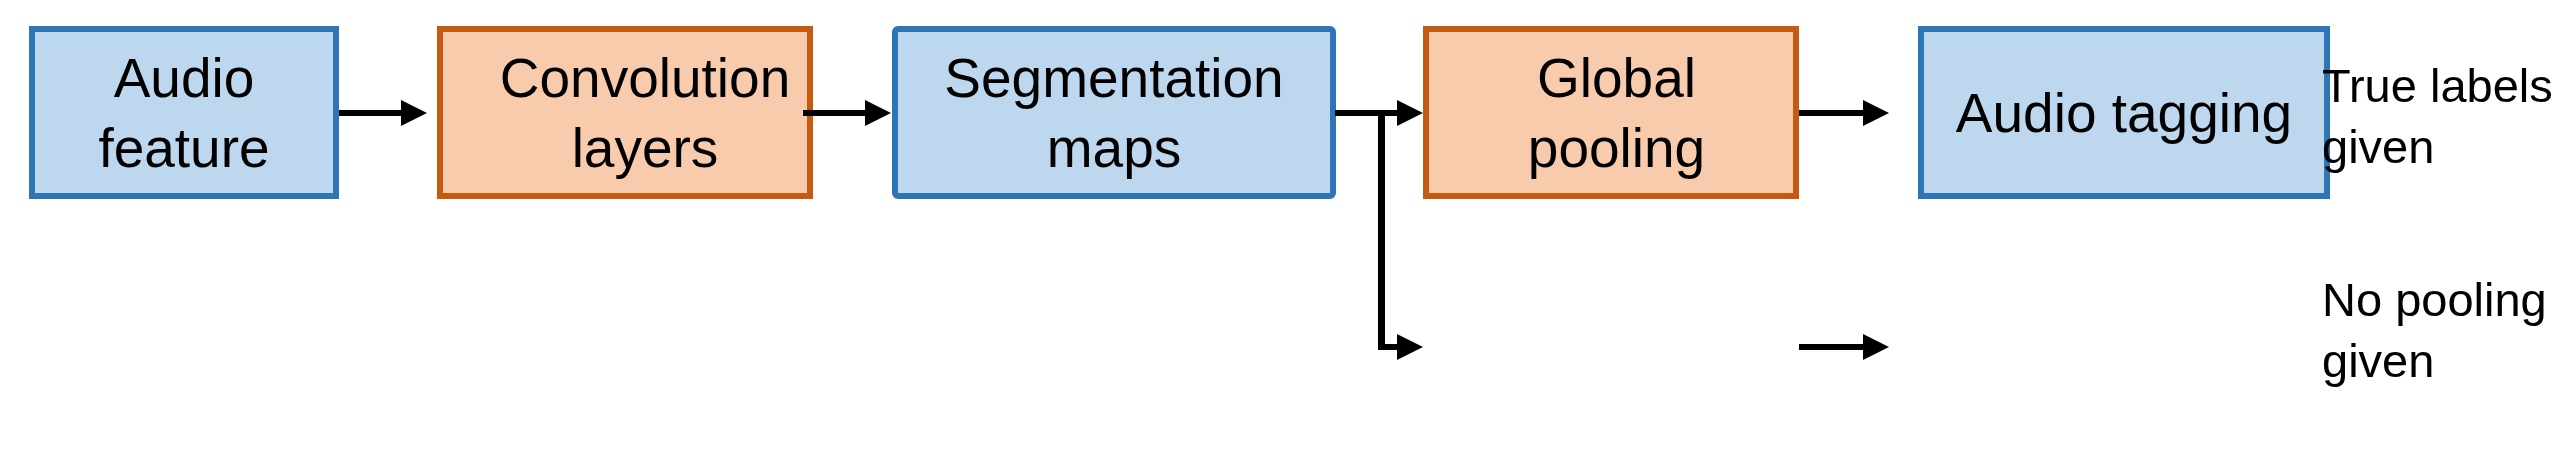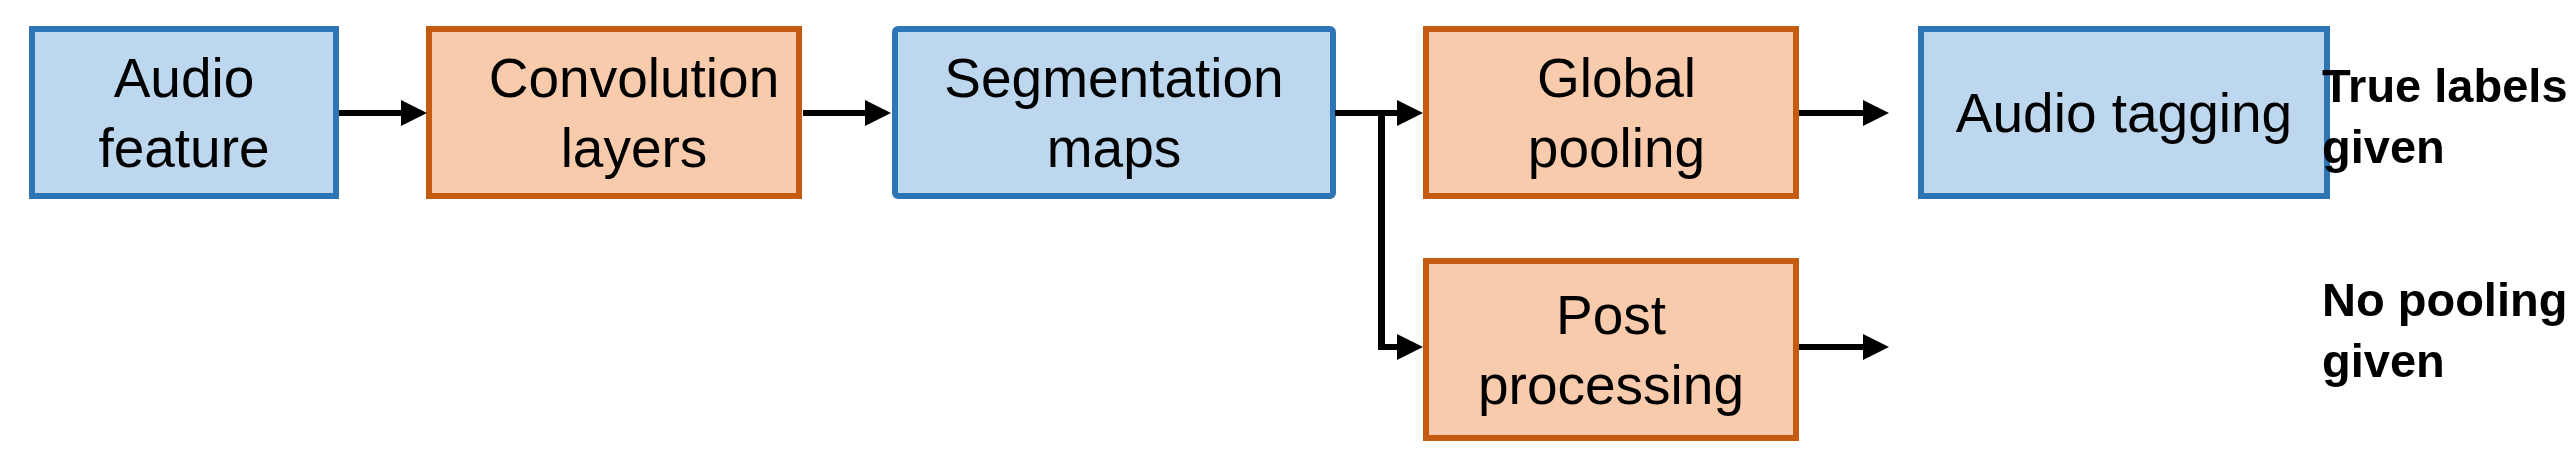--- a/index.html
+++ b/index.html
@@ -31,21 +31,20 @@
     white-space: pre-line;
     color: #000000;
   }
   .annotation {
     position: absolute;
     font-size: 47px;
     line-height: 61px;
     white-space: pre-line;
     text-align: left;
     color: #000000;
-    font-weight: bold;
   }
   .shaft-h {
     position: absolute;
     height: 6.2px;
     background: #000000;
   }
   .shaft-v {
     position: absolute;
     width: 7px;
     background: #000000;
@@ -62,43 +61,39 @@
 </head>
 <body>
 
 <div class="canvas">
 
   <div class="node" style="left: 29px; top: 26px; width: 310px; height: 173px; background-color: rgb(189, 215, 238); border-color: rgb(46, 117, 182);">
     <span class="label">Audio
 feature</span>
   </div>
 
-  <div class="node" style="left: 426px; top: 26px; width: 376px; height: 173px; background-color: rgb(248, 203, 173); border-color: rgb(197, 90, 17); padding-left: 40px;">
+  <div class="node" style="left: 437px; top: 26px; width: 376px; height: 173px; background-color: rgb(248, 203, 173); border-color: rgb(197, 90, 17); padding-left: 40px;">
     <span class="label">Convolution
 layers</span>
   </div>
 
   <div class="node" style="left: 892px; top: 26px; width: 444px; height: 173px; background-color: rgb(189, 215, 238); border-color: rgb(46, 117, 182); border-radius: 6px;">
     <span class="label">Segmentation
 maps</span>
   </div>
 
   <div class="node" style="left: 1423px; top: 26px; width: 376px; height: 173px; background-color: rgb(248, 203, 173); border-color: rgb(197, 90, 17); padding-left: 11px;">
     <span class="label">Global
 pooling</span>
   </div>
 
   <div class="node" style="left: 1890px; top: 26px; width: 412px; height: 173px; background-color: rgb(189, 215, 238); border-color: rgb(46, 117, 182); margin-left: 28px;">
     <span class="label">Audio tagging</span>
   </div>
 
-  <div class="node" style="left: 1423px; top: 258px; width: 376px; height: 183px; background-color: rgb(248, 203, 173); border-color: rgb(197, 90, 17);">
-    <span class="label">Post
-processing</span>
-  </div>
 
 
   <div class="shaft-h" style="left:339px; top:110px; width:63px;"></div>
   <div class="head-right" style="left:401px; top:100px;"></div>
 
   <div class="shaft-h" style="left:803px; top:110px; width:64px;"></div>
   <div class="head-right" style="left:865px; top:100px;"></div>
 
   <div class="shaft-h" style="left:1335px; top:110px; width:64px;"></div>
   <div class="head-right" style="left:1397px; top:100px;"></div>

